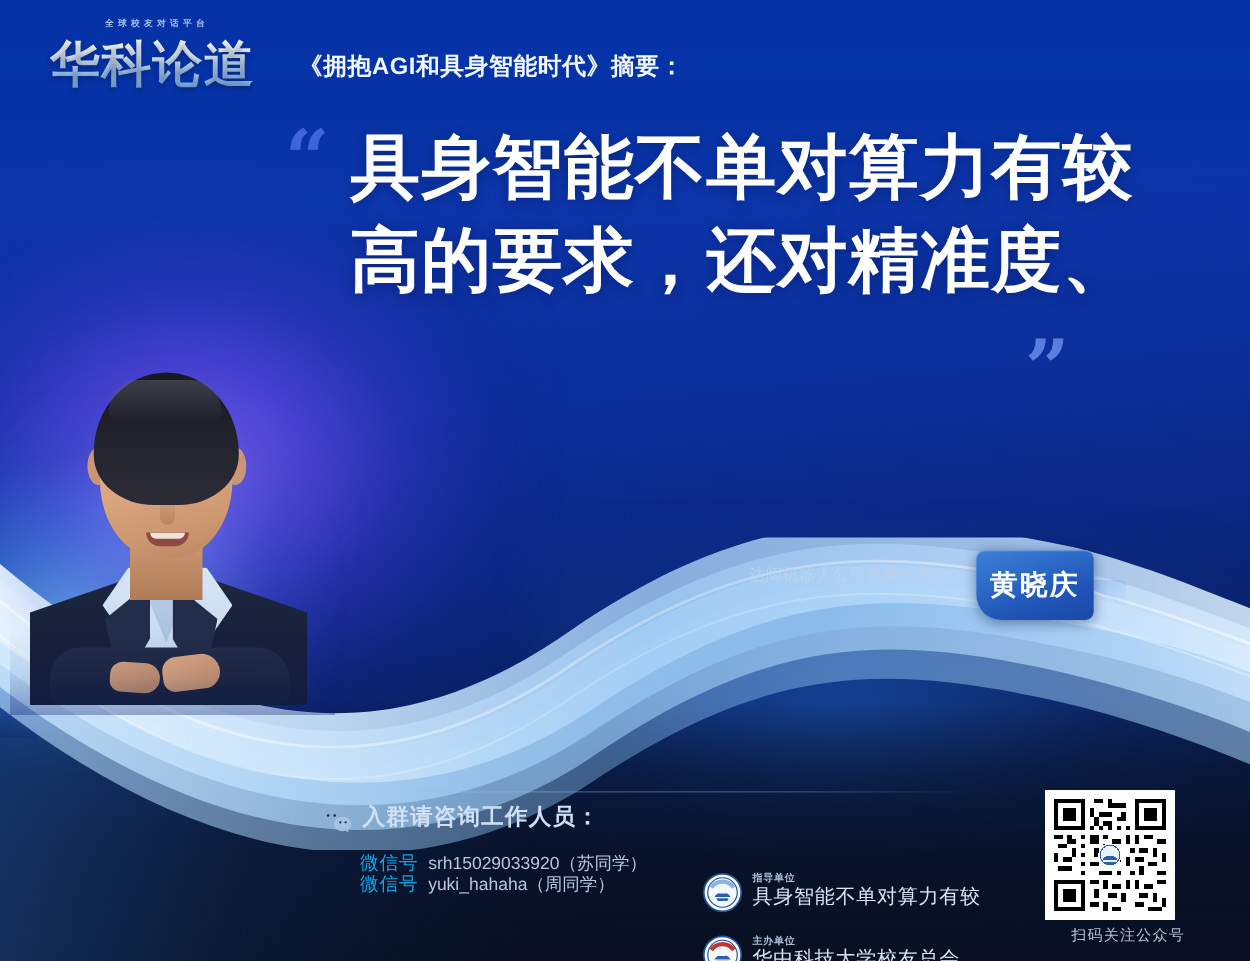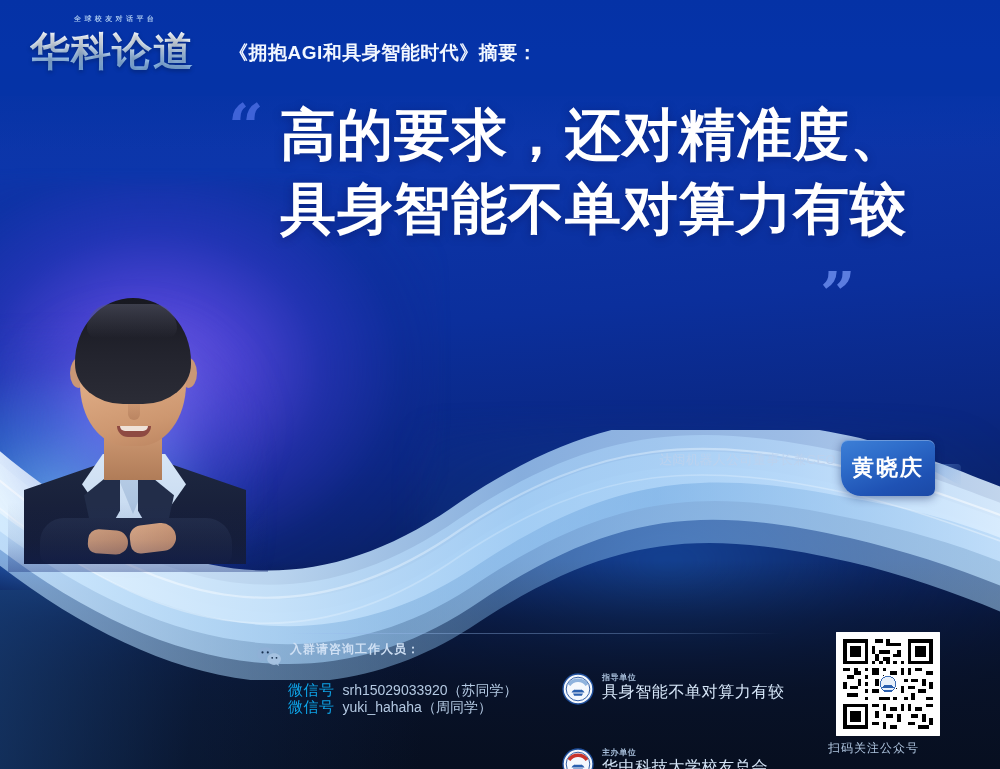--- a/index.html
+++ b/index.html
@@ -135,21 +135,21 @@
     background:linear-gradient(150deg,#d9a57f,#bd8764);
     border-radius:12px 14px 14px 10px;
     transform:rotate(4deg);
   }
   .p-fade{
     position:absolute;left:-10px;top:206px;width:260px;height:70px;
     background:linear-gradient(180deg,rgba(12,32,110,0) 0%,rgba(12,32,110,.10) 55%,rgba(12,32,110,.35) 100%);
   }
 
   
-  .header{position:absolute;left:4px;top:0;width:856px;height:96px;}
+  .header{position:absolute;left:14px;top:0;width:856px;height:96px;}
   .logo-wrap{position:absolute;left:26px;top:14px;width:188px;height:62px;}
   .logo-tag{
     position:absolute;left:44px;top:0;
     font-size:7px;letter-spacing:3.4px;color:#b9d6f6;opacity:.88;
     white-space:nowrap;font-weight:700;
   }
   .logo-main{
     position:absolute;left:0;top:10px;
     font-size:40px;font-weight:900;letter-spacing:1px;
     background:linear-gradient(180deg,#ffffff 0%,#eaf4ff 34%,#9fc6f2 62%,#6aa3e2 100%);
@@ -180,21 +180,21 @@
   }
   .quote .line{
     font-size:56px;font-weight:900;color:#ffffff;
     line-height:1.33;letter-spacing:1px;
     white-space:nowrap;
     text-shadow:0 2px 10px rgba(0,10,60,.35);
     font-family:"DejaVu Sans","Liberation Sans",sans-serif;
   }
 
   
-  .attr{position:absolute;left:636px;top:440px;width:330px;height:44px;}
+  .attr{position:absolute;left:576px;top:440px;width:330px;height:44px;}
   .attr-role{
     position:absolute;right:130px;top:11px;
     font-size:13px;color:#bcd2ee;letter-spacing:.4px;white-space:nowrap;
   }
   .name-badge{
     position:absolute;left:205px;top:0;width:94px;height:56px;
     background:linear-gradient(160deg,#3d7fd6 0%,#2f6ecb 30%,#1f52b4 72%,#1b49a6 100%);
     border-radius:7px 7px 7px 20px;
     box-shadow:0 2px 10px rgba(0,20,80,.45), inset 0 1px 0 rgba(255,255,255,.28);
     display:flex;align-items:center;justify-content:center;
@@ -210,42 +210,42 @@
   }
 
   
   .divider{
     position:absolute;left:286px;top:633px;width:496px;height:1px;
     background:linear-gradient(90deg,rgba(150,185,235,0) 0%,rgba(150,185,235,.42) 12%,rgba(150,185,235,.34) 70%,rgba(150,185,235,0) 100%);
   }
   .wechat-icon{position:absolute;left:256px;top:646px;width:26px;height:22px;}
   .footer-heading{
     position:absolute;left:290px;top:641px;
-    font-size:12px;font-weight:700;color:#cfe0f4;letter-spacing:1px;
+    font-size:18px;font-weight:700;color:#cfe0f4;letter-spacing:1px;
   }
   .wx-row{position:absolute;left:288px;font-size:14px;color:#b4c9e2;white-space:nowrap;}
   .wx-row .lbl{font-size:15px;color:#0ea5e9;margin-right:8px;letter-spacing:.5px;}
   .wx-row1{top:681px;}
   .wx-row2{top:698px;}
 
   .org{position:absolute;left:562px;width:230px;height:34px;}
-  .org1{top:673px;text-decoration:underline;}
+  .org1{top:698px;text-decoration:underline;}
   .org2{top:748px;}
   .org .seal{position:absolute;left:0;top:0;width:32px;height:32px;}
   .org .o-sub{
     position:absolute;left:40px;top:-1px;font-size:8px;color:#a9c0dc;letter-spacing:.6px;font-weight:700;
   }
   .org .o-name{
     position:absolute;left:40px;top:9px;font-size:16px;color:#d6e6f8;letter-spacing:.6px;white-space:nowrap;
   }
 
   .qr-block{position:absolute;left:836px;top:632px;width:104px;height:116px;}
   .qr-img{width:104px;height:104px;background:#fff;padding:0;border-radius:1px;display:block;}
   .qr-cap{
-    position:absolute;left:-8px;top:108px;width:120px;text-align:left;
+    position:absolute;left:-8px;top:108px;width:120px;text-align:right;
     font-size:12px;color:#aec4de;letter-spacing:1px;
   }
 </style>
 </head>
 <body>
 
 <div id="poster">
 
   <div class="bg-base"></div>
   <div class="bg-glow-mid"></div>
@@ -336,22 +336,22 @@
   <div class="header">
     <div class="logo-wrap">
       <div class="logo-tag">全球校友对话平台</div>
       <div class="logo-main">华科论道</div>
     </div>
     <div class="header-title">《拥抱AGI和具身智能时代》摘要：</div>
   </div>
 
   <div class="quote-open">“</div>
   <div class="quote">
+    <div class="line">具身智能不单对算力有较</div>
     <div class="line">高的要求，还对精准度、</div>
-    <div class="line">具身智能不单对算力有较</div>
   </div>
   <div class="quote-close">”</div>
 
   <div class="attr">
     <div class="attr-role">达闼机器人公司董事长兼CEO</div>
     <div class="badge-tail"></div>
     <div class="name-badge">
       <span>黄晓庆</span>
     </div>
   </div>

